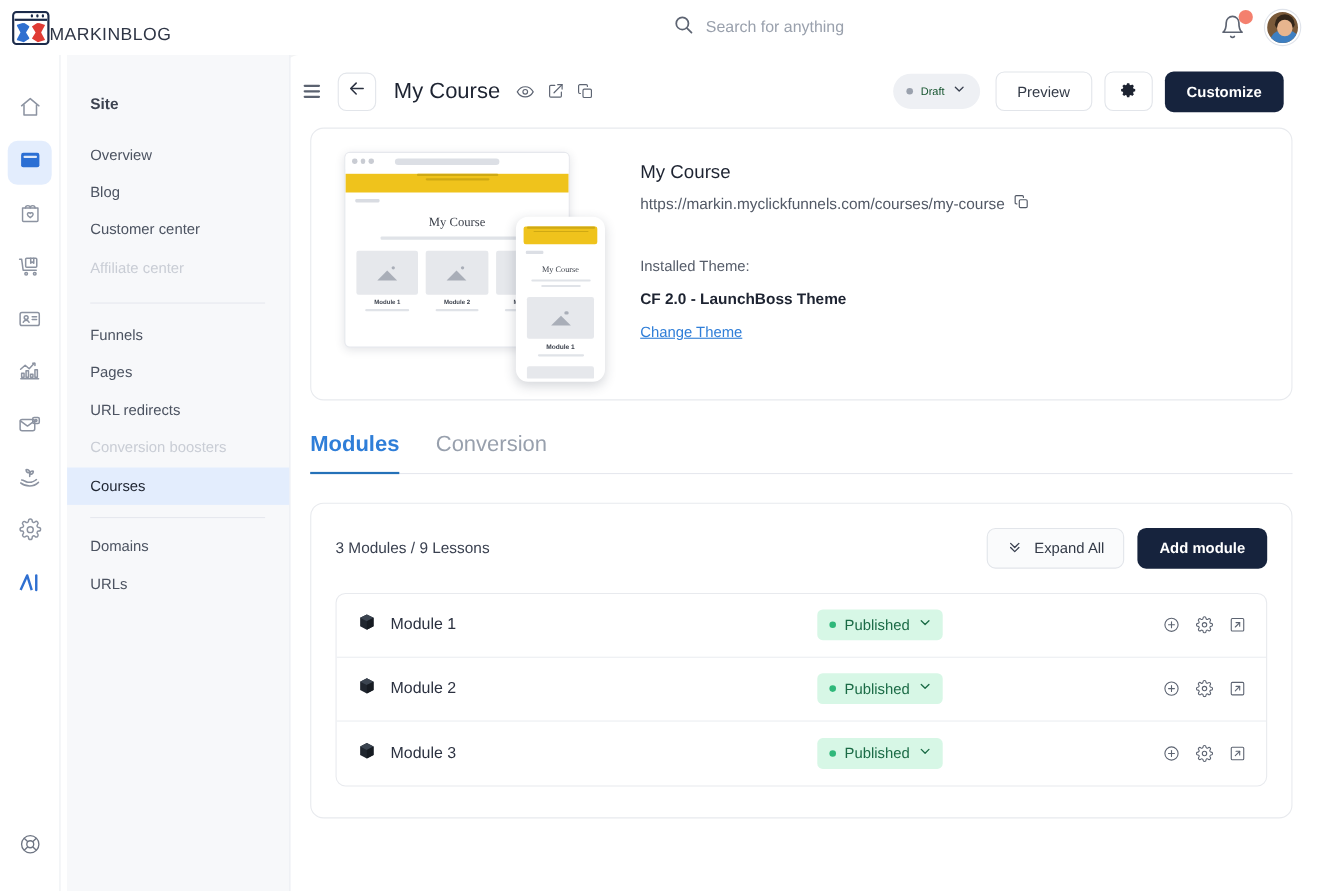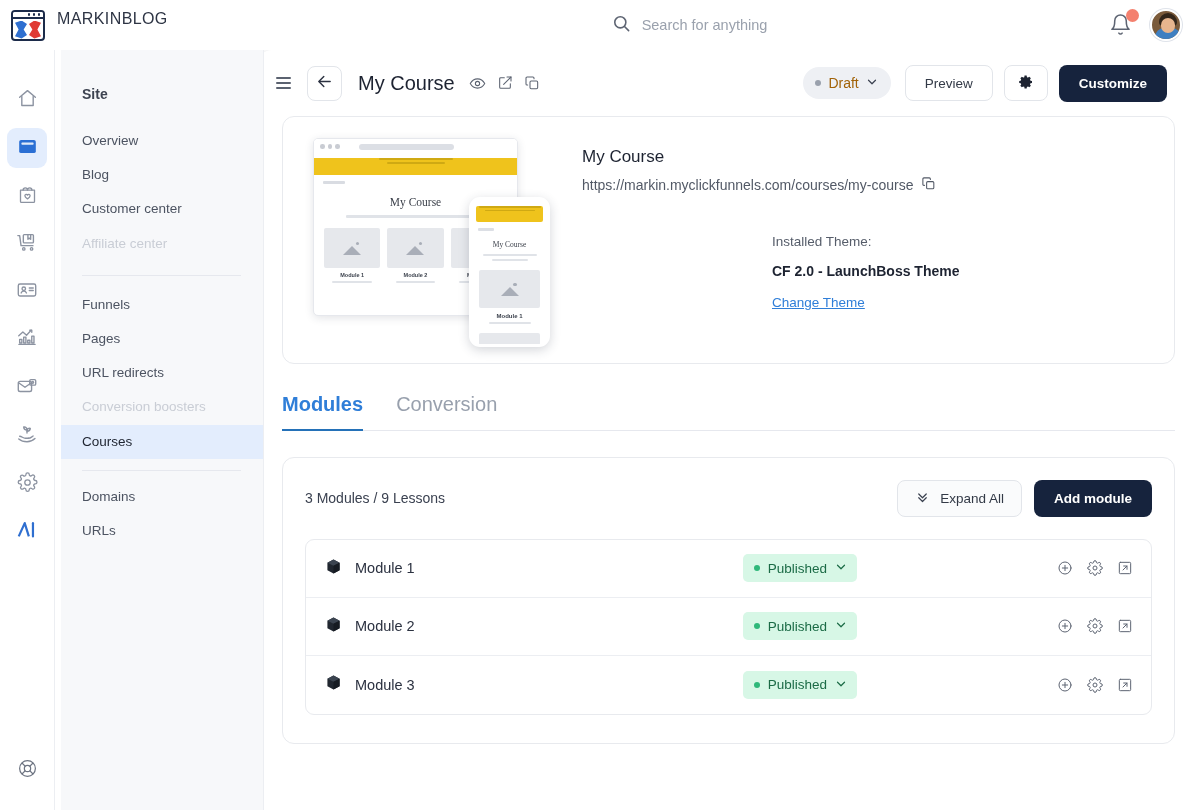--- a/index.html
+++ b/index.html
@@ -9,21 +9,21 @@
     background: #ffffff;
     overflow: hidden;
   }
   body { position: relative; }
 
   
   .topbar {
     position: absolute; top: 0; left: 0; width: 1199px; height: 50px;
     background: #ffffff; display: flex; align-items: center; z-index: 30;
   }
-  .brand { display: flex; align-items: flex-start; gap: 12px; padding-left: 11px; width: 270px; }
+  .brand { display: flex; align-items: flex-end; padding-left: 11px; width: 270px; }
   .brand-logo {
     width: 34px; height: 31px; border-radius: 4px; background: #fff;
     border: 2.5px solid #1c2b4a; position: relative; overflow: hidden;
     display: flex; align-items: center; justify-content: center;
   }
   .brand-logo .bar {
     position: absolute; top: 0; left: 0; right: 0; height: 7px; background: #fff;
     border-bottom: 2px solid #1c2b4a;
   }
   .brand-logo .bar i {
@@ -110,21 +110,21 @@
   .title-icons { display: flex; align-items: center; gap: 11px; color: #5d6personal; }
   .title-icons { color: #5d6472; }
   .title-icons .ti { cursor: pointer; display: flex; }
   .hdr-spacer { flex: 1; }
 
   .draft-chip {
     display: flex; align-items: center; gap: 7px; background: #eef0f4;
     border-radius: 18px; padding: 7px 13px 7px 12px; cursor: pointer; margin-right: 14px;
   }
   .draft-chip .dot { width: 6px; height: 6px; border-radius: 50%; background: #9aa1ad; }
-  .draft-chip .lbl { font-size: 14px; color: #a16207; }
+  .draft-chip .lbl { font-size: 10px; color: #14532d; }
   .btn {
     border-radius: 8px; font-size: 13.5px; cursor: pointer; display: flex;
     align-items: center; justify-content: center;
   }
   .btn-outline {
     background: #fff; border: 1px solid #e2e5ea; color: #333a47;
     height: 36px; padding: 0 19px; margin-right: 11px;
   }
   .btn-icon {
     background: #fff; border: 1px solid #e2e5ea; width: 44px; height: 36px; margin-right: 11px; color: #1d2331;
@@ -177,21 +177,21 @@
   .thumb .pds { height: 2px; background: #e0e3e8; width: 42px; margin: 3px auto 0; border-radius: 1px; }
 
   .ph-ico { width: 18px; height: 14px; position: relative; }
   .ph-ico .mtn { position: absolute; bottom: 0; left: 0; width: 0; height: 0;
     border-left: 9px solid transparent; border-right: 9px solid transparent; border-bottom: 9px solid #a9aeb8; }
   .ph-ico .sun { position: absolute; top: 1px; right: 2px; width: 3.5px; height: 3.5px; border-radius: 50%; background: #a9aeb8; }
 
   .cinfo { padding-top: 12px; flex: 1; }
   .cinfo h2 { font-size: 17px; font-weight: 500; color: #1d2331; margin-bottom: 9px; }
   .curl-row { display: flex; align-items: center; gap: 8px; color: #525966; font-size: 14px; }
-  .cmeta { display: flex; margin-top: 40px; justify-content: center; }
+  .cmeta { display: flex; margin-top: 40px; }
   .cmeta .col { width: 190px; }
   .cmeta .lbl { font-size: 13.5px; color: #565d6a; margin-bottom: 14px; }
   .cmeta .val { font-size: 14px; font-weight: 700; color: #1d2331; margin-bottom: 14px; }
   .link { font-size: 13.5px; color: #2f7ed8; text-decoration: underline; cursor: pointer; display: inline-block; }
   .avatars { display: flex; margin-bottom: 13px; height: 29px; }
   .av { width: 29px; height: 29px; border-radius: 50%; overflow: hidden; position: relative; }
   .av1 { background: #dde4ee; opacity: .45; }
   .av1 .hair { position:absolute; top:3px; left:7px; width:15px; height:11px; border-radius:8px 8px 3px 3px; background:#6b5a49; }
   .av1 .face { position:absolute; top:7px; left:9px; width:11px; height:12px; border-radius:6px; background:#d7b194; }
   .av1 .body { position:absolute; bottom:0; left:2px; width:25px; height:9px; border-radius:8px 8px 0 0; background:#8fa9c8; }

